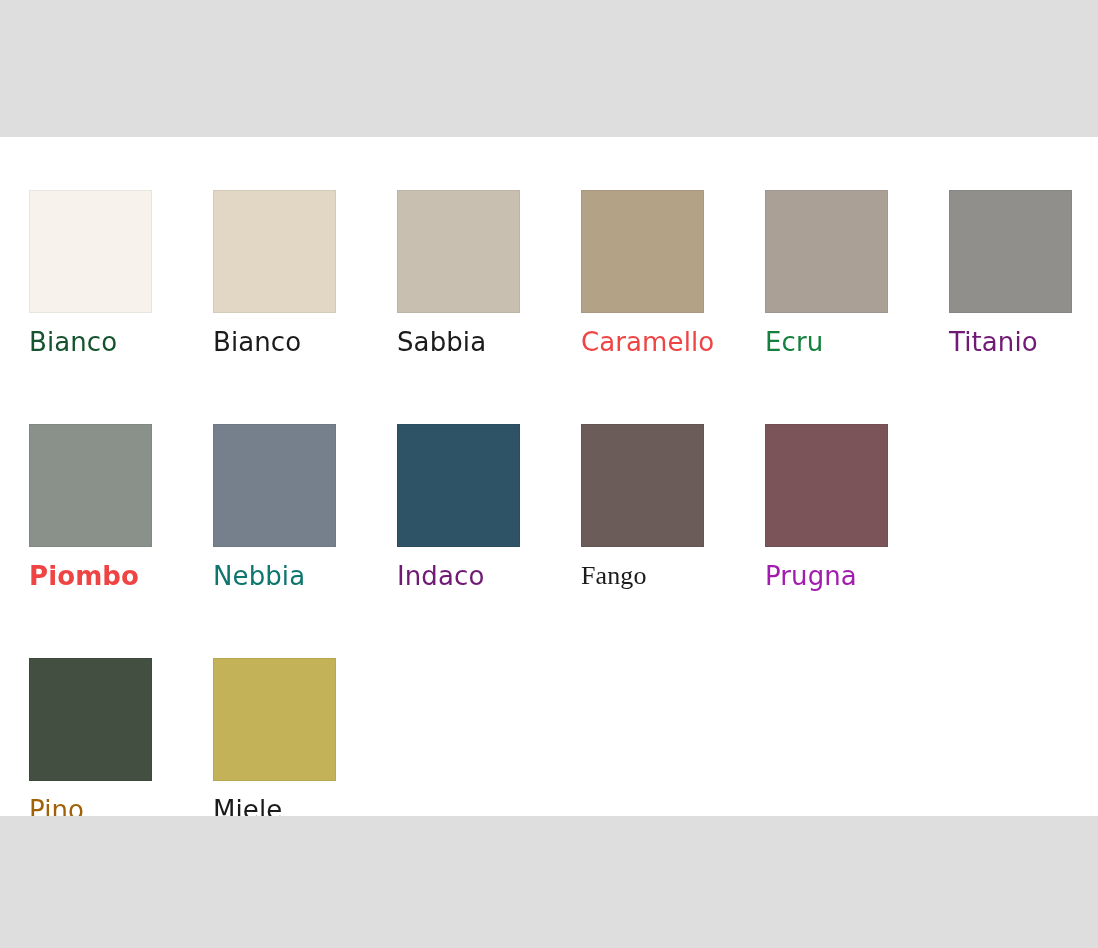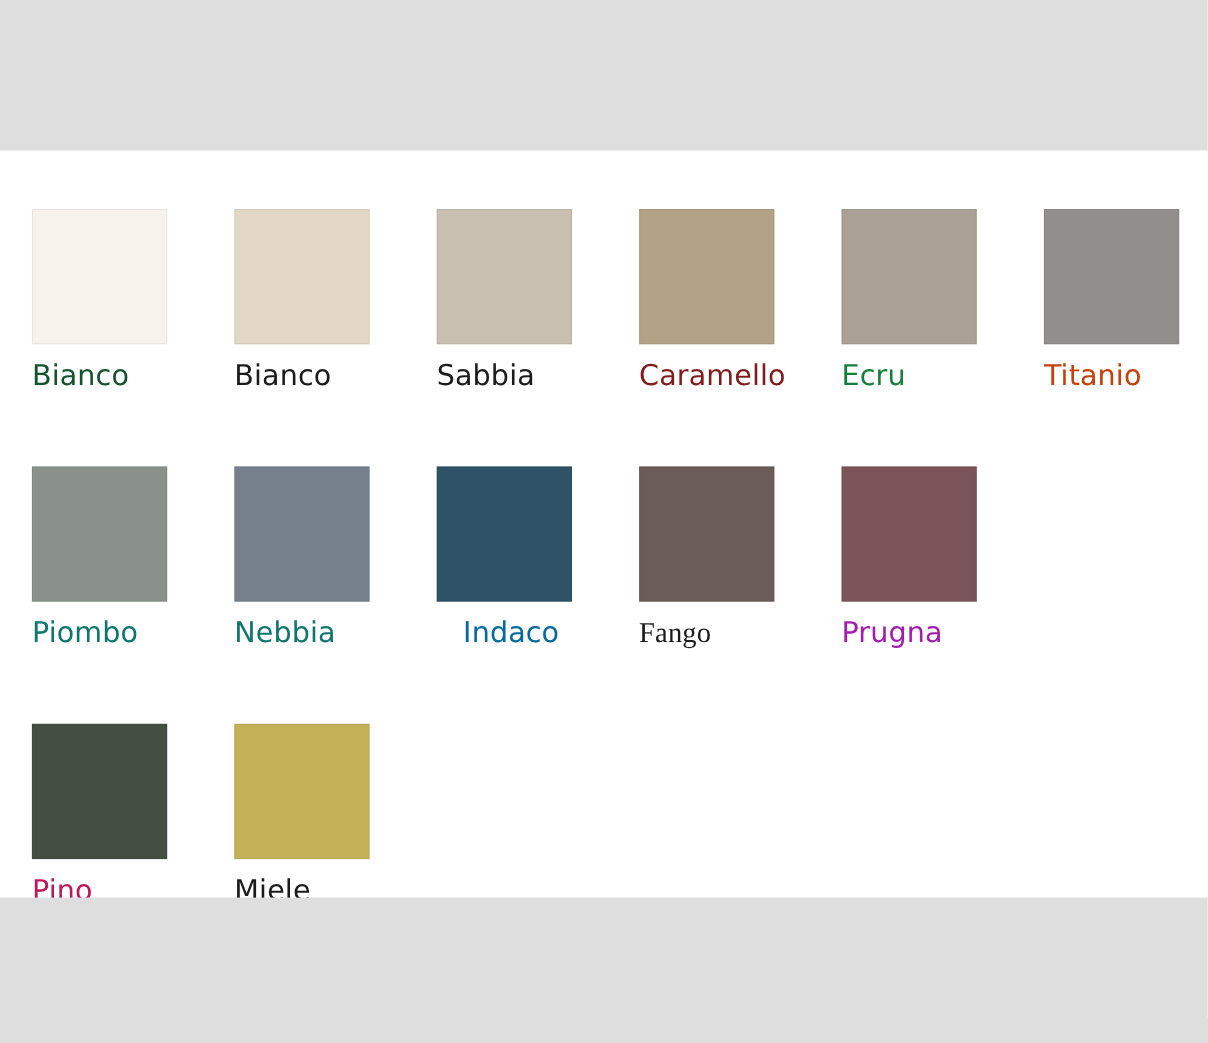--- a/index.html
+++ b/index.html
@@ -97,59 +97,59 @@
         <div class="swatch-cell">
           <div class="swatch-chip" style="background-color: rgb(225, 215, 196);"></div>
           <div class="swatch-label" style="color: rgb(27, 27, 27);">Bianco</div>
         </div>
         <div class="swatch-cell">
           <div class="swatch-chip" style="background-color: rgb(201, 191, 177);"></div>
           <div class="swatch-label" style="color: rgb(27, 27, 27);">Sabbia</div>
         </div>
         <div class="swatch-cell">
           <div class="swatch-chip" style="background-color: rgb(180, 162, 135);"></div>
-          <div class="swatch-label" style="color: #7f1d1d;">Caramello</div>
+          <div class="swatch-label" style="color: #ef4444;">Caramello</div>
         </div>
         <div class="swatch-cell">
           <div class="swatch-chip" style="background-color: rgb(171, 160, 150);"></div>
           <div class="swatch-label" style="color: #15803d;">Ecru</div>
         </div>
         <div class="swatch-cell">
           <div class="swatch-chip" style="background-color: rgb(144, 143, 139);"></div>
-          <div class="swatch-label" style="color: #c2410c;">Titanio</div>
+          <div class="swatch-label" style="color: #701a75;">Titanio</div>
         </div>
       </div>
 
       <div class="swatch-row">
         <div class="swatch-cell">
           <div class="swatch-chip" style="background-color: rgb(138, 145, 138);"></div>
-          <div class="swatch-label" style="color: #0f766e;">Piombo</div>
+          <div class="swatch-label" style="color: #ef4444; font-weight: bold;">Piombo</div>
         </div>
         <div class="swatch-cell">
           <div class="swatch-chip" style="background-color: rgb(118, 128, 140);"></div>
           <div class="swatch-label" style="color: #0f766e;">Nebbia</div>
         </div>
         <div class="swatch-cell">
           <div class="swatch-chip" style="background-color: rgb(46, 82, 102);"></div>
-          <div class="swatch-label" style="color: #0369a1; margin-left: 24px;">Indaco</div>
+          <div class="swatch-label" style="color: #701a75;">Indaco</div>
         </div>
         <div class="swatch-cell">
           <div class="swatch-chip" style="background-color: rgb(107, 91, 89);"></div>
           <div class="swatch-label" style="color: rgb(27, 27, 27); font-family: Liberation Serif, serif;">Fango</div>
         </div>
         <div class="swatch-cell">
           <div class="swatch-chip" style="background-color: rgb(122, 84, 89);"></div>
           <div class="swatch-label" style="color: #a21caf;">Prugna</div>
         </div>
       </div>
 
       <div class="swatch-row">
         <div class="swatch-cell">
           <div class="swatch-chip" style="background-color: rgb(66, 79, 65);"></div>
-          <div class="swatch-label" style="color: #be185d;">Pino</div>
+          <div class="swatch-label" style="color: #a16207;">Pino</div>
         </div>
         <div class="swatch-cell">
           <div class="swatch-chip" style="background-color: rgb(195, 178, 87);"></div>
           <div class="swatch-label" style="color: rgb(27, 27, 27); text-align: center;">Miele</div>
         </div>
       </div>
 
     </div>
   </div>
 

